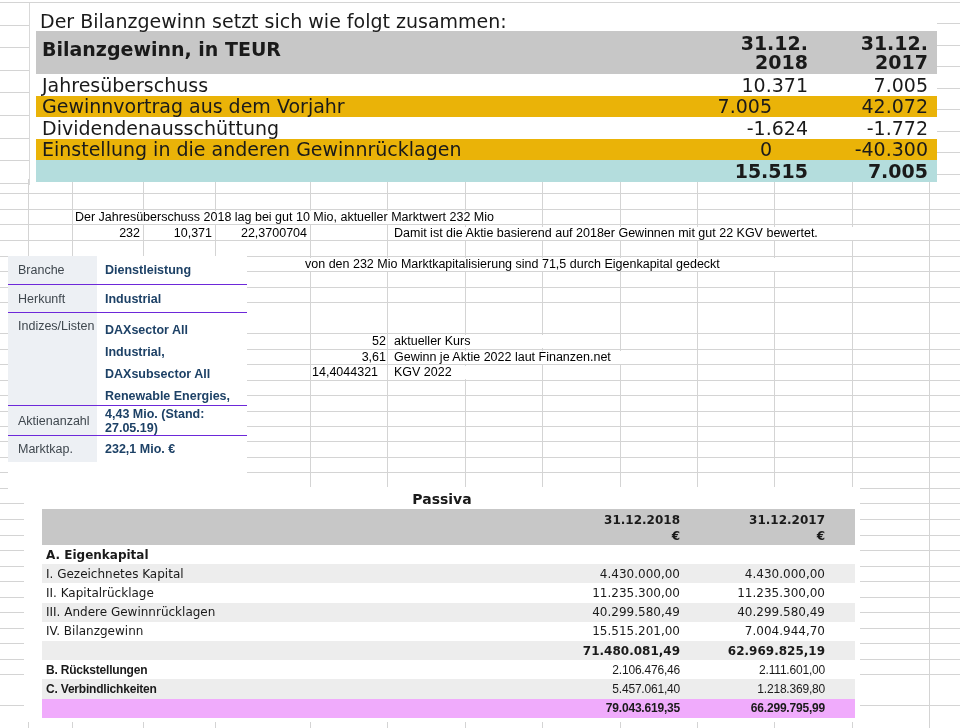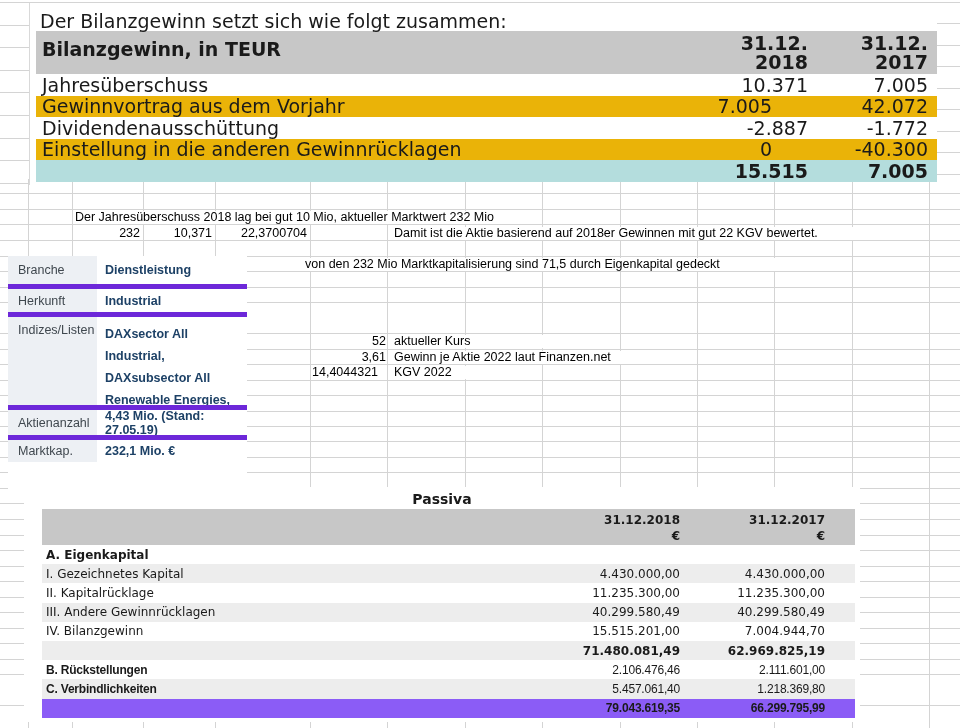--- a/index.html
+++ b/index.html
@@ -56,21 +56,21 @@
 
   
   .cellnote{z-index:1;height:13px;line-height:13px;font-family:"Liberation Sans","DejaVu Sans",sans-serif;font-size:12.5px;color:#000;white-space:nowrap;}
   .white{background:#fff;padding-left:2px;}
   .num{text-align:right;}
 
   
   #info-panel{left:8px;top:256px;width:239px;height:234px;background:#fff;z-index:2;
     font-family:"Liberation Sans","DejaVu Sans",sans-serif;font-size:12.5px;
     display:flex;flex-direction:column;box-sizing:border-box;}
-  .ip-row{display:flex;box-sizing:border-box;border-top:5px solid #6d28d9;overflow:hidden;}
+  .ip-row{display:flex;box-sizing:border-box;border-top:1px solid #6d28d9;overflow:hidden;}
   .ip-row:first-child{border-top:none;}
   .ip-label{width:89px;background:#edf0f4;padding:0 0 0 10px;box-sizing:border-box;color:#3f474e;display:flex;align-items:center;}
   .ip-value{flex:1;padding-left:8px;color:#1d4166;font-weight:bold;display:flex;align-items:center;}
   .ip-top .ip-label,.ip-top .ip-value{align-items:flex-start;padding-top:6px;}
   .ip-wrap{line-height:22px;white-space:normal;}
   .ext-icon{margin-left:4px;position:relative;top:1px;}
 
   
   #passiva-block{left:24px;top:487px;width:836px;height:235px;background:#fff;z-index:2;box-sizing:border-box;}
   #passiva-title{text-align:center;font-weight:bold;font-size:14px;padding-top:4px;height:22px;box-sizing:border-box;}
@@ -78,21 +78,21 @@
   .pv-header{height:36px;background:#c7c7c7;font-weight:bold;display:flex;box-sizing:border-box;padding-right:30px;}
   .pv-header .p-label{flex:1;}
   .pv-header .p-v{display:flex;flex-direction:column;align-items:flex-end;padding-top:3px;line-height:16px;}
   .pv-header .p-v1{width:150px;}
   .pv-header .p-v2{width:145px;}
   .pv-row{height:19.2px;display:flex;align-items:center;box-sizing:border-box;padding-right:30px;}
   .pv-row .p-label{flex:1;padding-left:4px;}
   .pv-row .p-v1{width:150px;text-align:right;}
   .pv-row .p-v2{width:145px;text-align:right;}
   .pv-row.stripe{background:#ededed;}
-  .pv-row.total{background:#8b5cf6;}
+  .pv-row.total{background:#f0abfc;}
   .pv-row.bold-label .p-label{font-weight:bold;}
   .pv-row.bold-vals .p-v1,.pv-row.bold-vals .p-v2{font-weight:bold;}
   .pv-row.cond{font-family:"Liberation Sans","DejaVu Sans",sans-serif;letter-spacing:-0.2px;}
 </style>
 </head>
 <body>
 
 <div class="abs" id="topline"></div>
 <div class="abs" id="strip-left"></div>
 <div class="abs" id="strip-right"></div>
@@ -116,21 +116,21 @@
     <div class="c-v1">10.371</div>
     <div class="c-v2">7.005</div>
   </div>
   <div class="bz-row stripe">
     <div class="c-label">Gewinnvortrag aus dem Vorjahr</div>
     <div class="c-v1">7.005</div>
     <div class="c-v2">42.072</div>
   </div>
   <div class="bz-row">
     <div class="c-label">Dividendenausschüttung</div>
-    <div class="c-v1">-2.887</div>
+    <div class="c-v1">-1.624</div>
     <div class="c-v2">-1.772</div>
   </div>
   <div class="bz-row stripe">
     <div class="c-label">Einstellung in die anderen Gewinnrücklagen</div>
     <div class="c-v1">0</div>
     <div class="c-v2">-40.300</div>
   </div>
   <div class="bz-row total">
     <div class="c-label"></div>
     <div class="c-v1">15.515</div>

